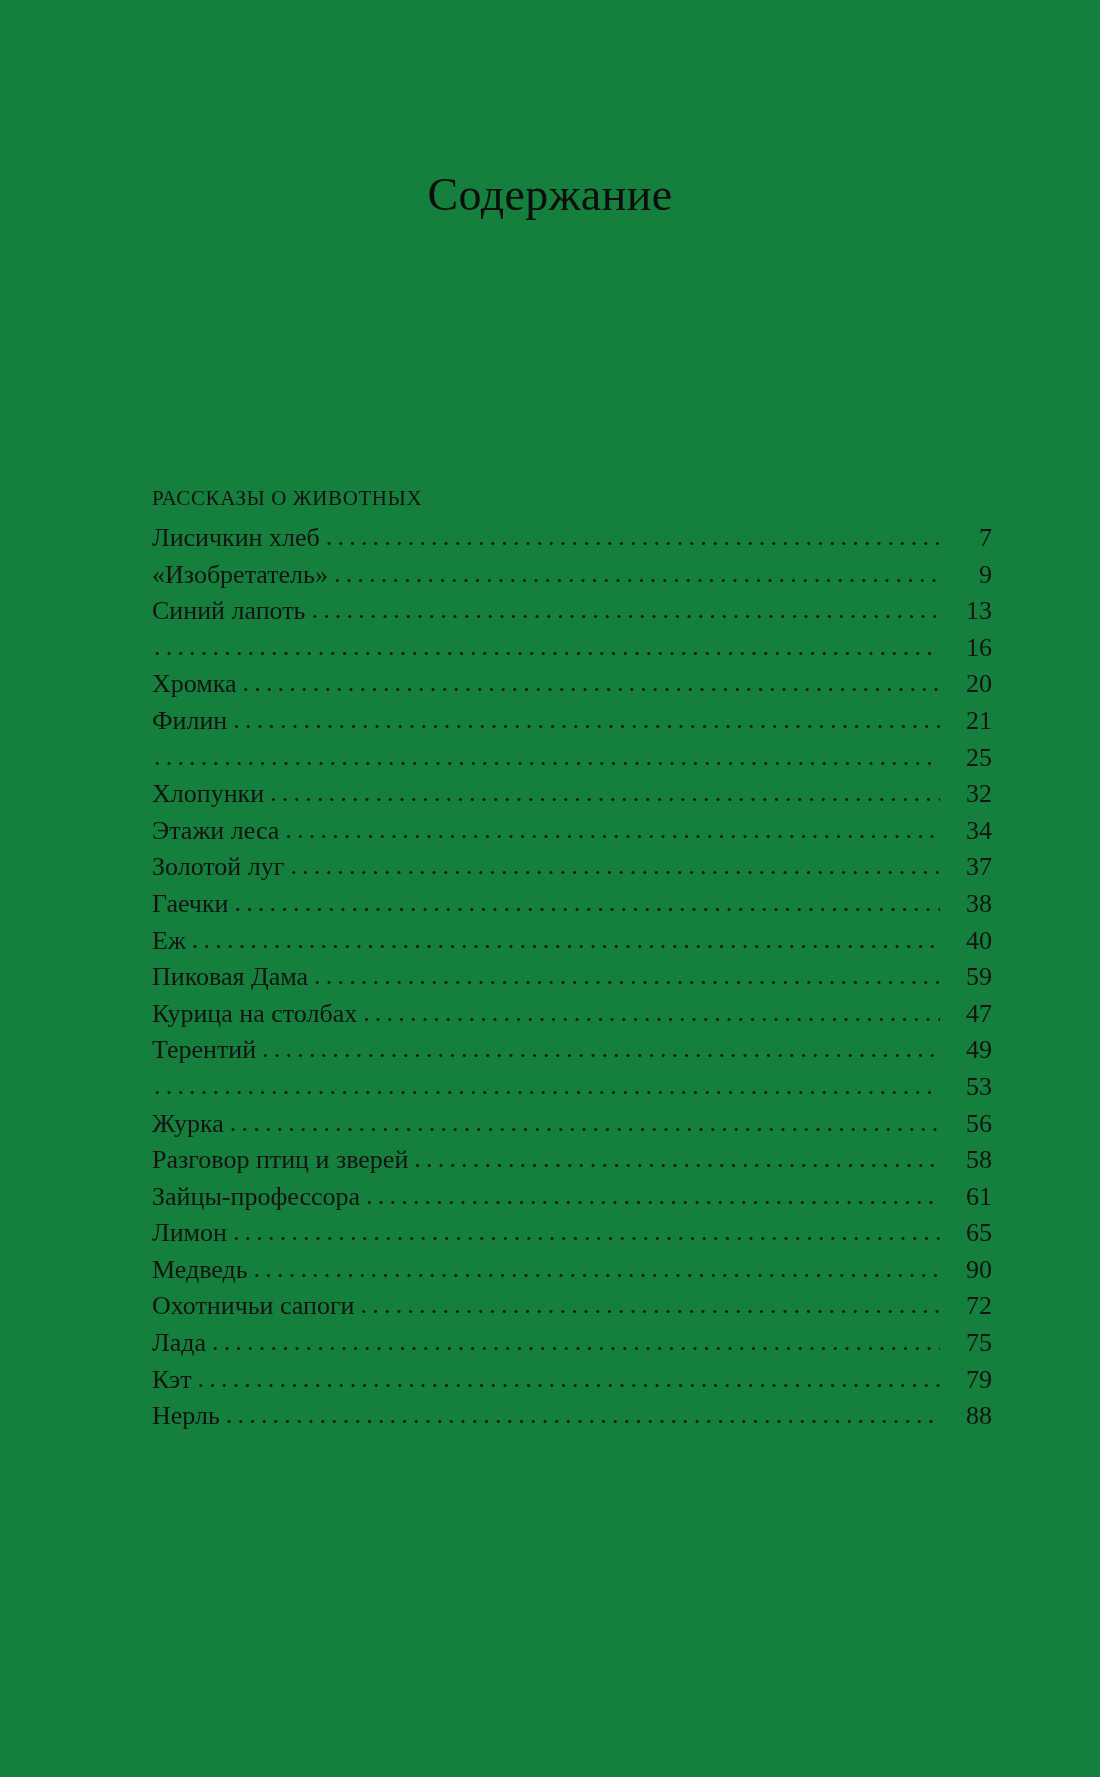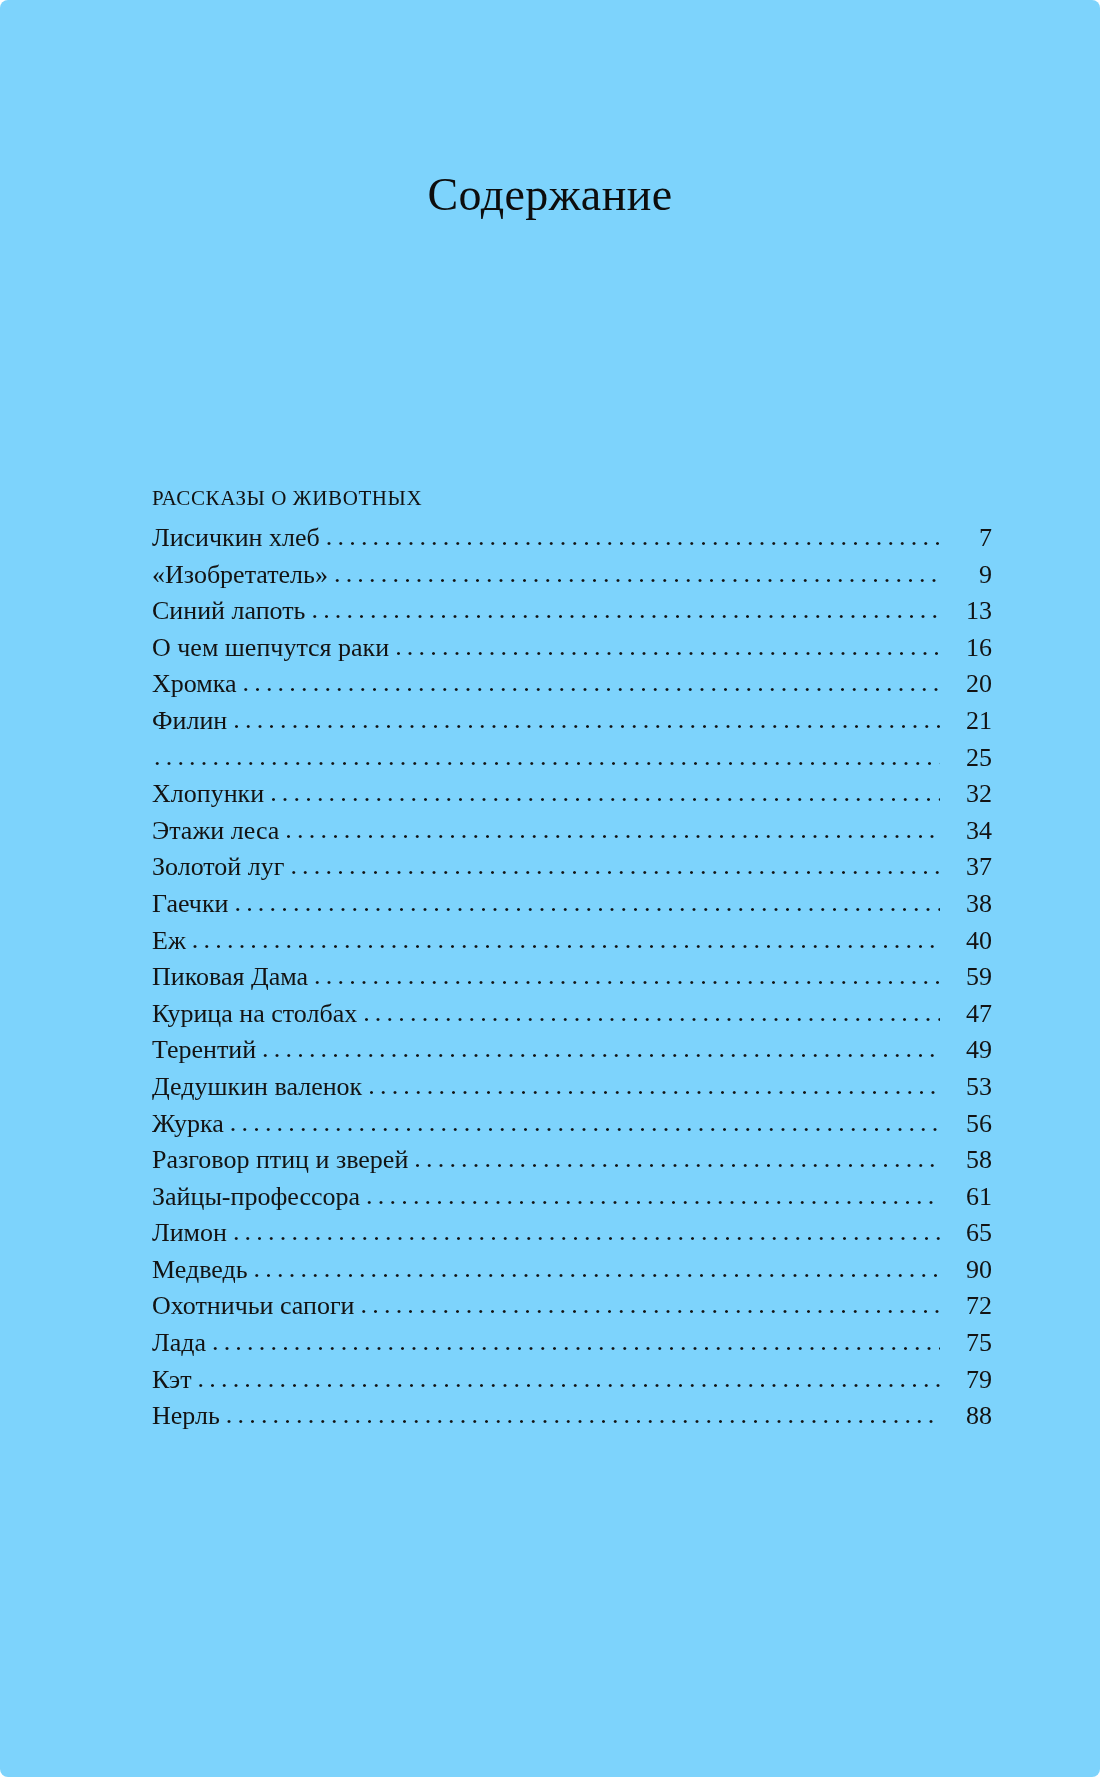--- a/index.html
+++ b/index.html
@@ -11,22 +11,21 @@
     height: 1777px;
     background: #ffffff;
     font-family: "Liberation Serif", "DejaVu Serif", serif;
     color: #1a1a1a;
     overflow: hidden;
   }
   .page {
     position: relative;
     width: 1100px;
     height: 1777px;
-    background: #7dd3fc;
-    border-radius: 8px;
+    background: #15803d;
   }
   .toc-title {
     position: absolute;
     top: 168px;
     left: 0;
     width: 1100px;
     text-align: center;
     font-size: 46px;
     font-weight: 400;
     letter-spacing: 0.4px;
@@ -98,21 +97,20 @@
             <span class="entry-title">«Изобретатель»</span>
             <span class="entry-leader">................................................................................</span>
             <span class="entry-page">9</span>
           </div>
           <div class="toc-entry">
             <span class="entry-title">Синий лапоть</span>
             <span class="entry-leader">................................................................................</span>
             <span class="entry-page">13</span>
           </div>
           <div class="toc-entry">
-            <span class="entry-title">О чем шепчутся раки</span>
             <span class="entry-leader">................................................................................</span>
             <span class="entry-page">16</span>
           </div>
           <div class="toc-entry">
             <span class="entry-title">Хромка</span>
             <span class="entry-leader">................................................................................</span>
             <span class="entry-page">20</span>
           </div>
           <div class="toc-entry">
             <span class="entry-title">Филин</span>
@@ -157,21 +155,20 @@
             <span class="entry-title">Курица на столбах</span>
             <span class="entry-leader">................................................................................</span>
             <span class="entry-page">47</span>
           </div>
           <div class="toc-entry">
             <span class="entry-title">Терентий</span>
             <span class="entry-leader">................................................................................</span>
             <span class="entry-page">49</span>
           </div>
           <div class="toc-entry">
-            <span class="entry-title">Дедушкин валенок</span>
             <span class="entry-leader">................................................................................</span>
             <span class="entry-page">53</span>
           </div>
           <div class="toc-entry">
             <span class="entry-title">Журка</span>
             <span class="entry-leader">................................................................................</span>
             <span class="entry-page">56</span>
           </div>
           <div class="toc-entry">
             <span class="entry-title">Разговор птиц и зверей</span>

